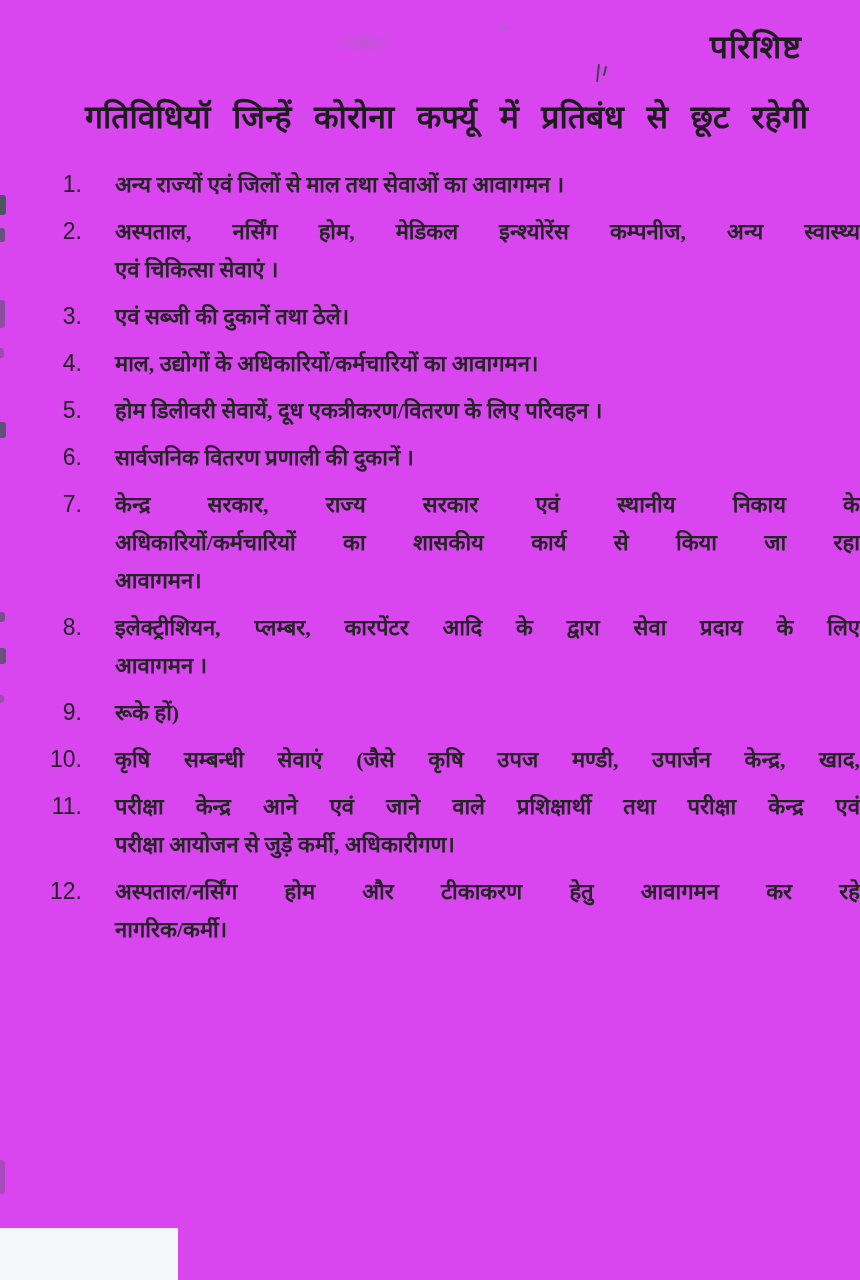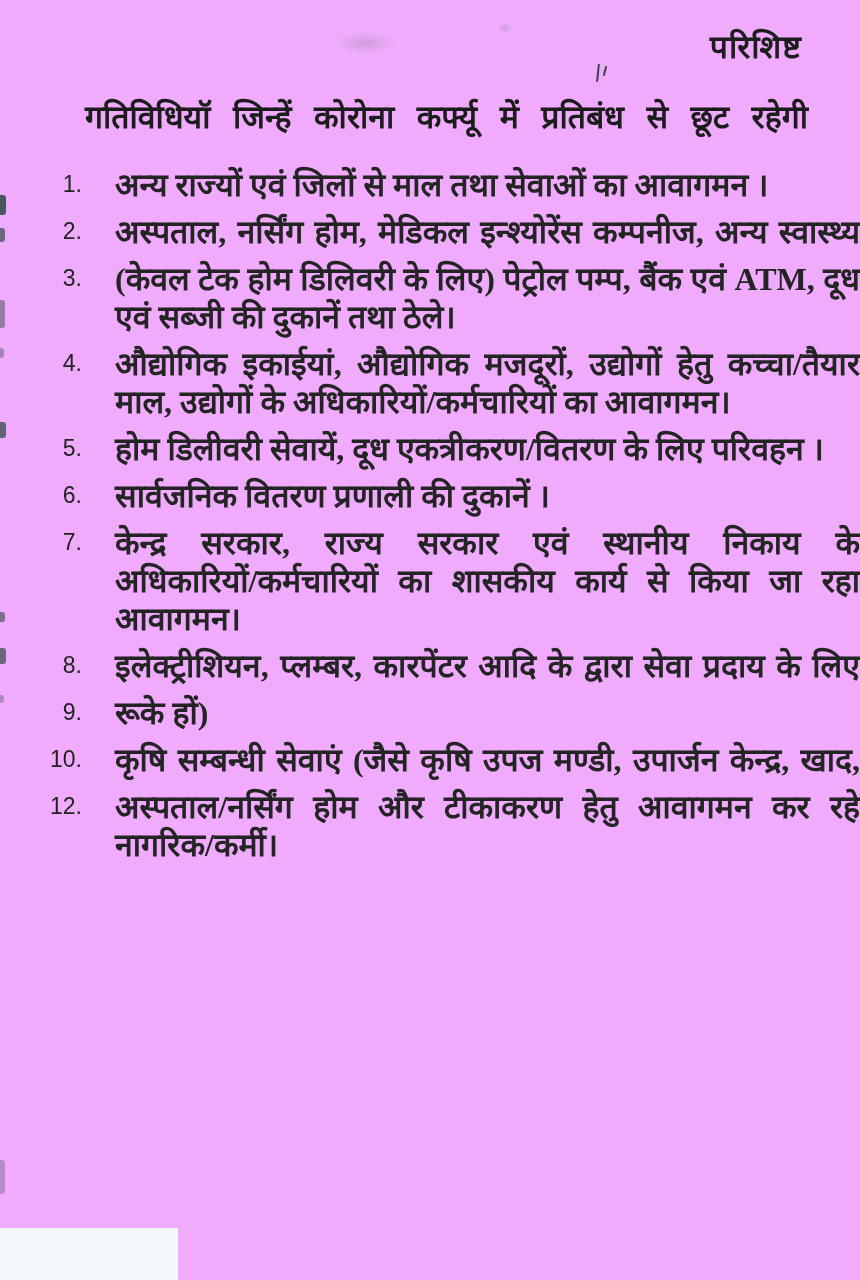--- a/index.html
+++ b/index.html
@@ -1,19 +1,19 @@
 <!DOCTYPE html>
 <html><head>
 <meta charset="utf-8">
 <style>
   html,body { margin:0; padding:0; }
   .page {
     position:relative;
     width:860px; height:1280px;
-    background:#f0abfc;
+    background:#d946ef;
     overflow:hidden;
     font-family:"Liberation Serif","DejaVu Serif",serif;
     color:#232323;
   }
   .corner {
     position:absolute; top:24px; right:58px;
     font-size:32px; font-weight:700; color:#1e1e1e;
     letter-spacing:1px;
   }
   .doc-title {
@@ -26,21 +26,21 @@
   .list { position:absolute; top:166px; left:0; right:0; }
   .item { display:flex; margin-bottom:9px; }
   .item:nth-child(7) { margin-top:7px; }
   .num {
     flex:0 0 82px; text-align:right;
     font-family:"Liberation Sans","DejaVu Sans",sans-serif;
     font-size:23px; color:#222; padding-top:5px;
   }
   .body {
     flex:1; padding-left:33px; 
-    font-size:32px; line-height:38px; font-weight:600; color:#242424;
+    font-size:22px; line-height:38px; font-weight:600; color:#242424;
   }
   .line { min-height:38px; }
   .line.flush { text-align:justify; text-align-last:justify;font-family:Liberation Serif, serif; }
   
   .edge-mark { position:absolute; left:0; background:#4a5560; border-radius:0 3px 3px 0; }
   .pen-mark { position:absolute; width:14px; height:26px; }
   .pen-mark span {
     position:absolute; background:#3c4650; width:2px; display:block;
   }
   .smudge {
@@ -65,33 +65,32 @@
       <div class="item">
         <div class="num">1.</div>
         <div class="body">
           <div class="line">अन्य राज्यों एवं जिलों से माल तथा सेवाओं का आवागमन ।</div>
         </div>
       </div>
       <div class="item">
         <div class="num">2.</div>
         <div class="body">
           <div class="line flush">अस्पताल, नर्सिंग होम, मेडिकल इन्श्योरेंस कम्पनीज, अन्य स्वास्थ्य</div>
+          <div class="line">एवं चिकित्सा सेवाएं ।</div>
         </div>
       </div>
       <div class="item">
         <div class="num">3.</div>
         <div class="body">
-          <div class="line flush">(केवल टेक होम डिलिवरी के लिए) पेट्रोल पम्प, बैंक एवं ATM, दूध</div>
           <div class="line">एवं सब्जी की दुकानें तथा ठेले।</div>
         </div>
       </div>
       <div class="item">
         <div class="num">4.</div>
         <div class="body">
-          <div class="line flush">औद्योगिक इकाईयां, औद्योगिक मजदूरों, उद्योगों हेतु कच्चा/तैयार</div>
           <div class="line">माल, उद्योगों के  अधिकारियों/कर्मचारियों का आवागमन।</div>
         </div>
       </div>
       <div class="item">
         <div class="num">5.</div>
         <div class="body">
           <div class="line">होम डिलीवरी सेवायें, दूध एकत्रीकरण/वितरण के लिए  परिवहन ।</div>
         </div>
       </div>
       <div class="item">
@@ -105,32 +104,40 @@
         <div class="body">
           <div class="line flush">केन्द्र सरकार, राज्य सरकार एवं स्थानीय निकाय के</div>
           <div class="line flush">अधिकारियों/कर्मचारियों का  शासकीय कार्य से किया जा रहा</div>
           <div class="line">आवागमन।</div>
         </div>
       </div>
       <div class="item">
         <div class="num">8.</div>
         <div class="body">
           <div class="line flush">इलेक्ट्रीशियन, प्लम्बर, कारपेंटर आदि के द्वारा सेवा प्रदाय के लिए</div>
+          <div class="line">आवागमन ।</div>
         </div>
       </div>
       <div class="item">
         <div class="num">9.</div>
         <div class="body">
           <div class="line">रूके हों)</div>
         </div>
       </div>
       <div class="item">
         <div class="num">10.</div>
         <div class="body">
           <div class="line flush">कृषि सम्बन्धी सेवाएं (जैसे कृषि उपज मण्डी,  उपार्जन केन्द्र, खाद,</div>
+        </div>
+      </div>
+      <div class="item">
+        <div class="num">11.</div>
+        <div class="body">
+          <div class="line flush">परीक्षा केन्द्र आने एवं जाने वाले प्रशिक्षार्थी तथा परीक्षा केन्द्र एवं</div>
+          <div class="line">परीक्षा आयोजन से जुड़े कर्मी, अधिकारीगण।</div>
         </div>
       </div>
       <div class="item">
         <div class="num">12.</div>
         <div class="body">
           <div class="line flush">अस्पताल/नर्सिंग होम और टीकाकरण हेतु आवागमन कर रहे</div>
           <div class="line">नागरिक/कर्मी।</div>
         </div>
       </div>
     </div>

